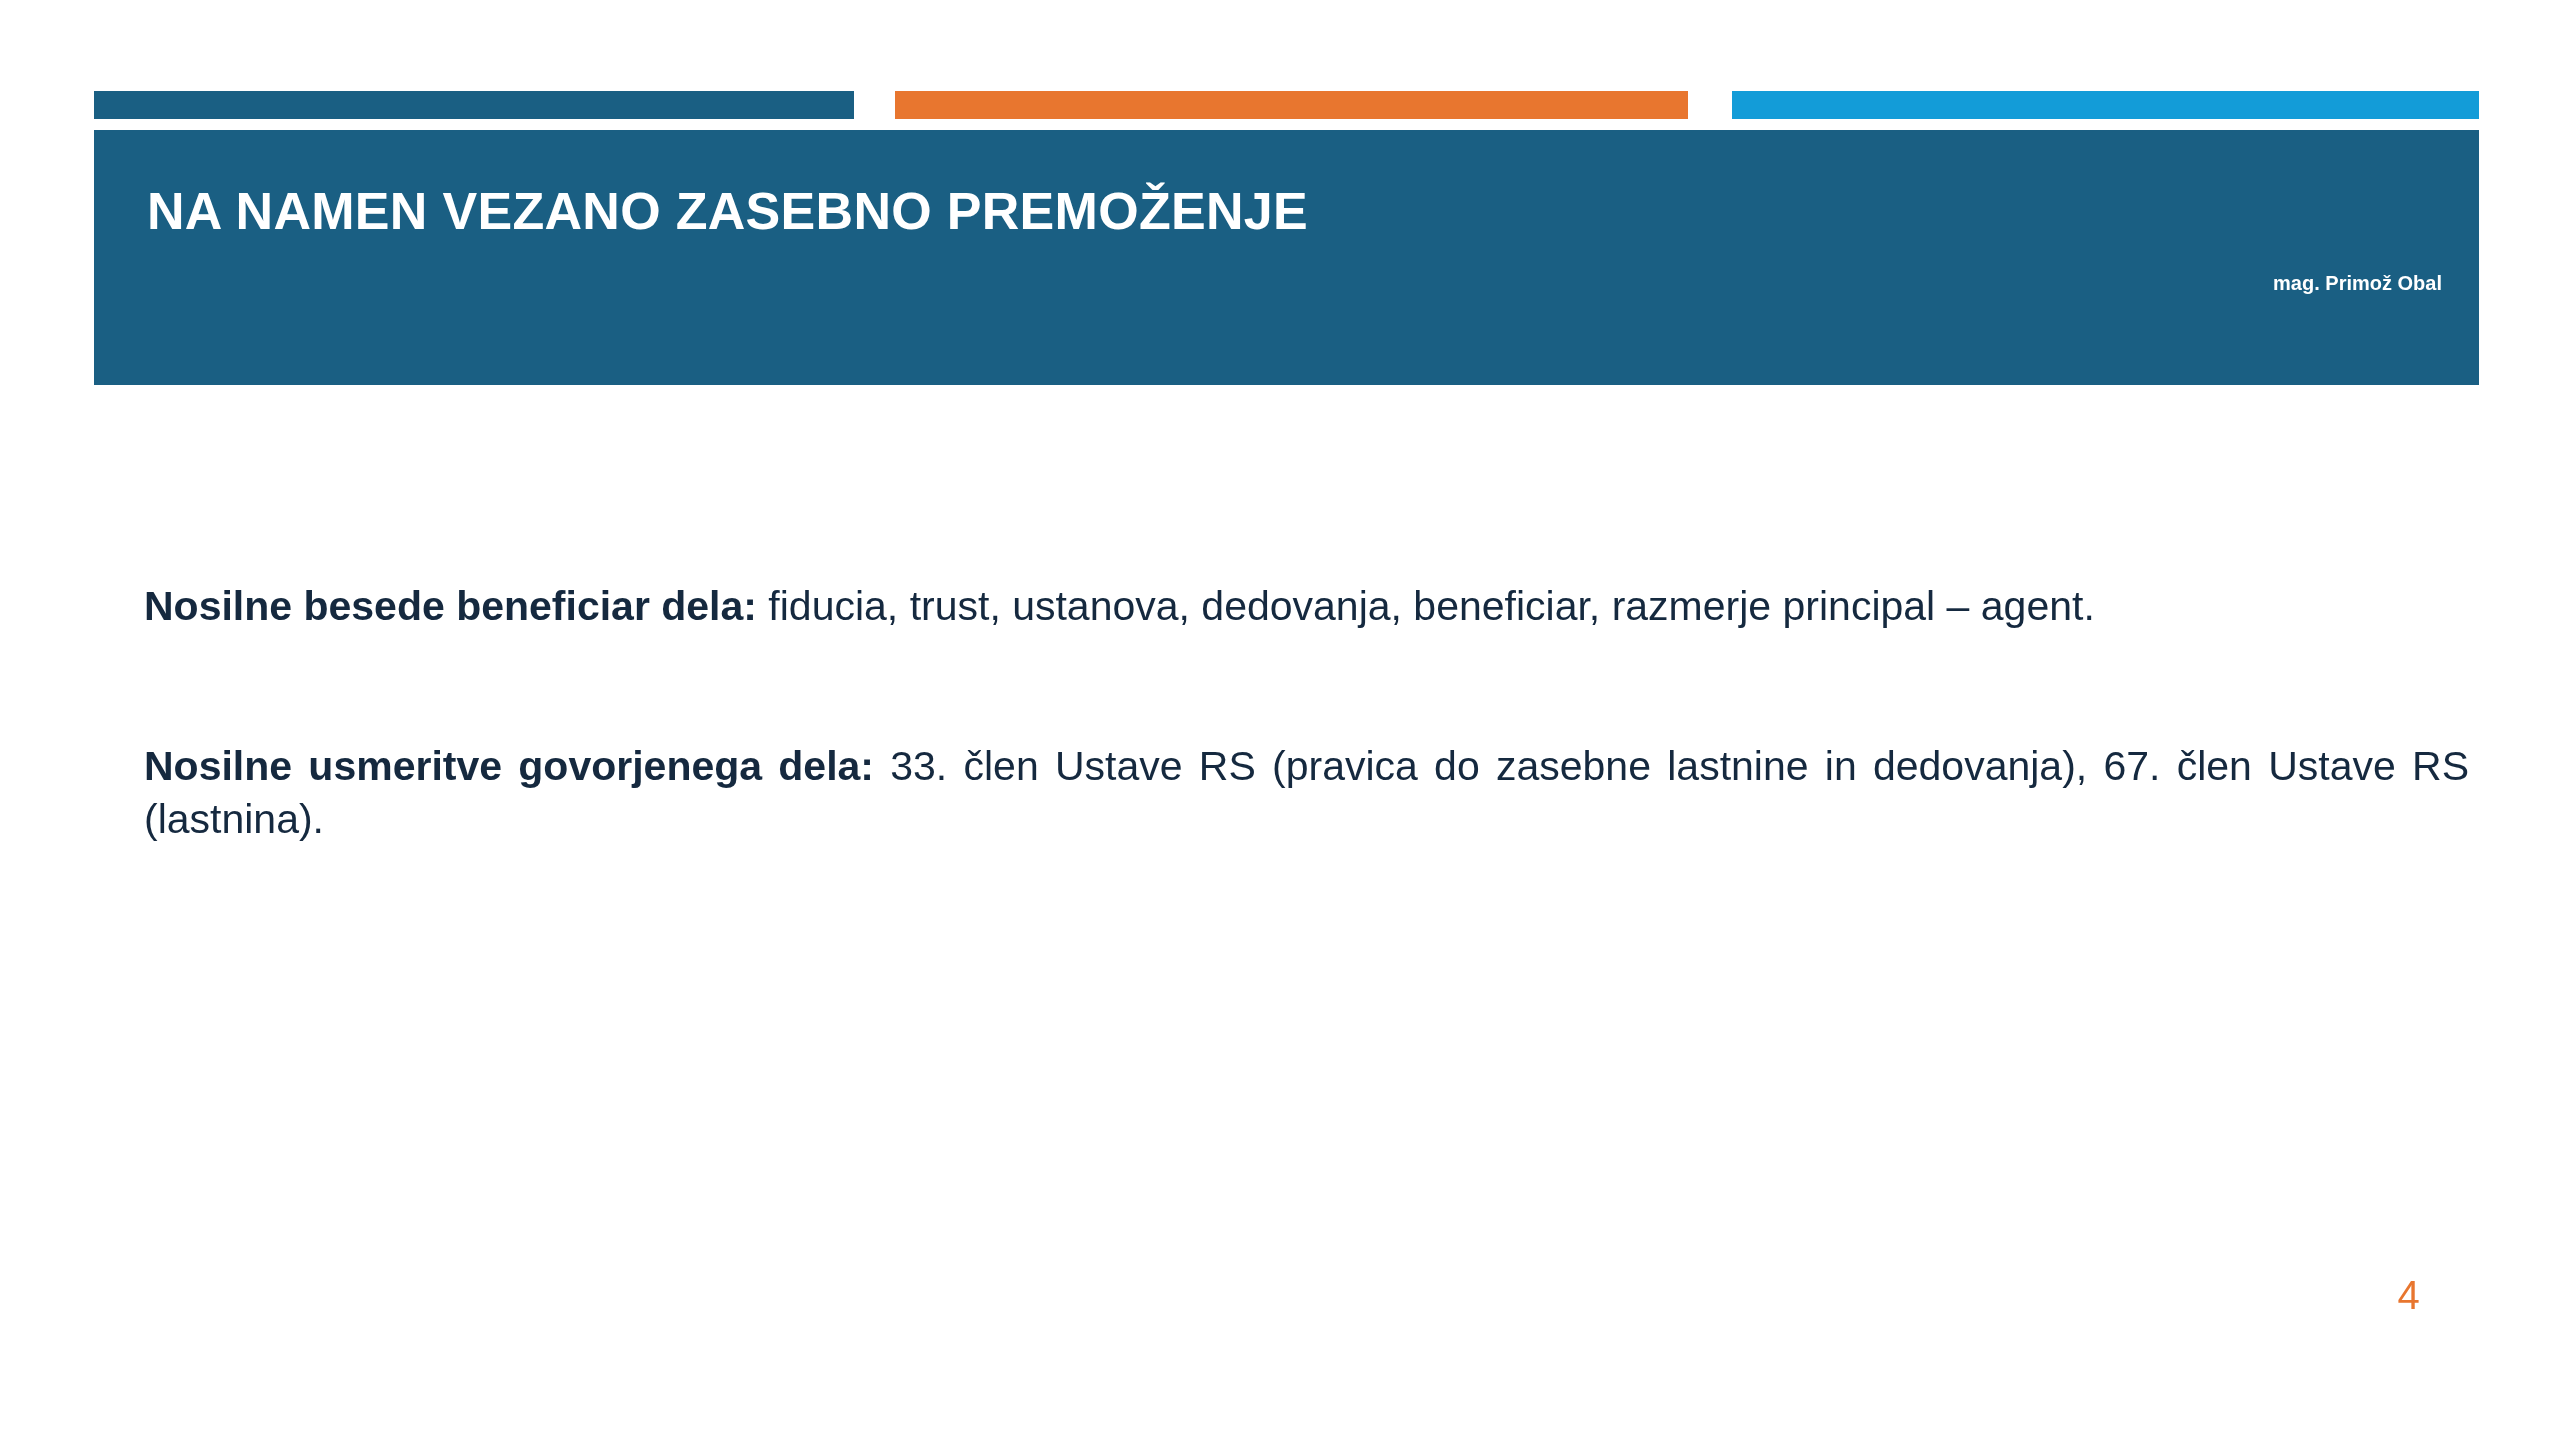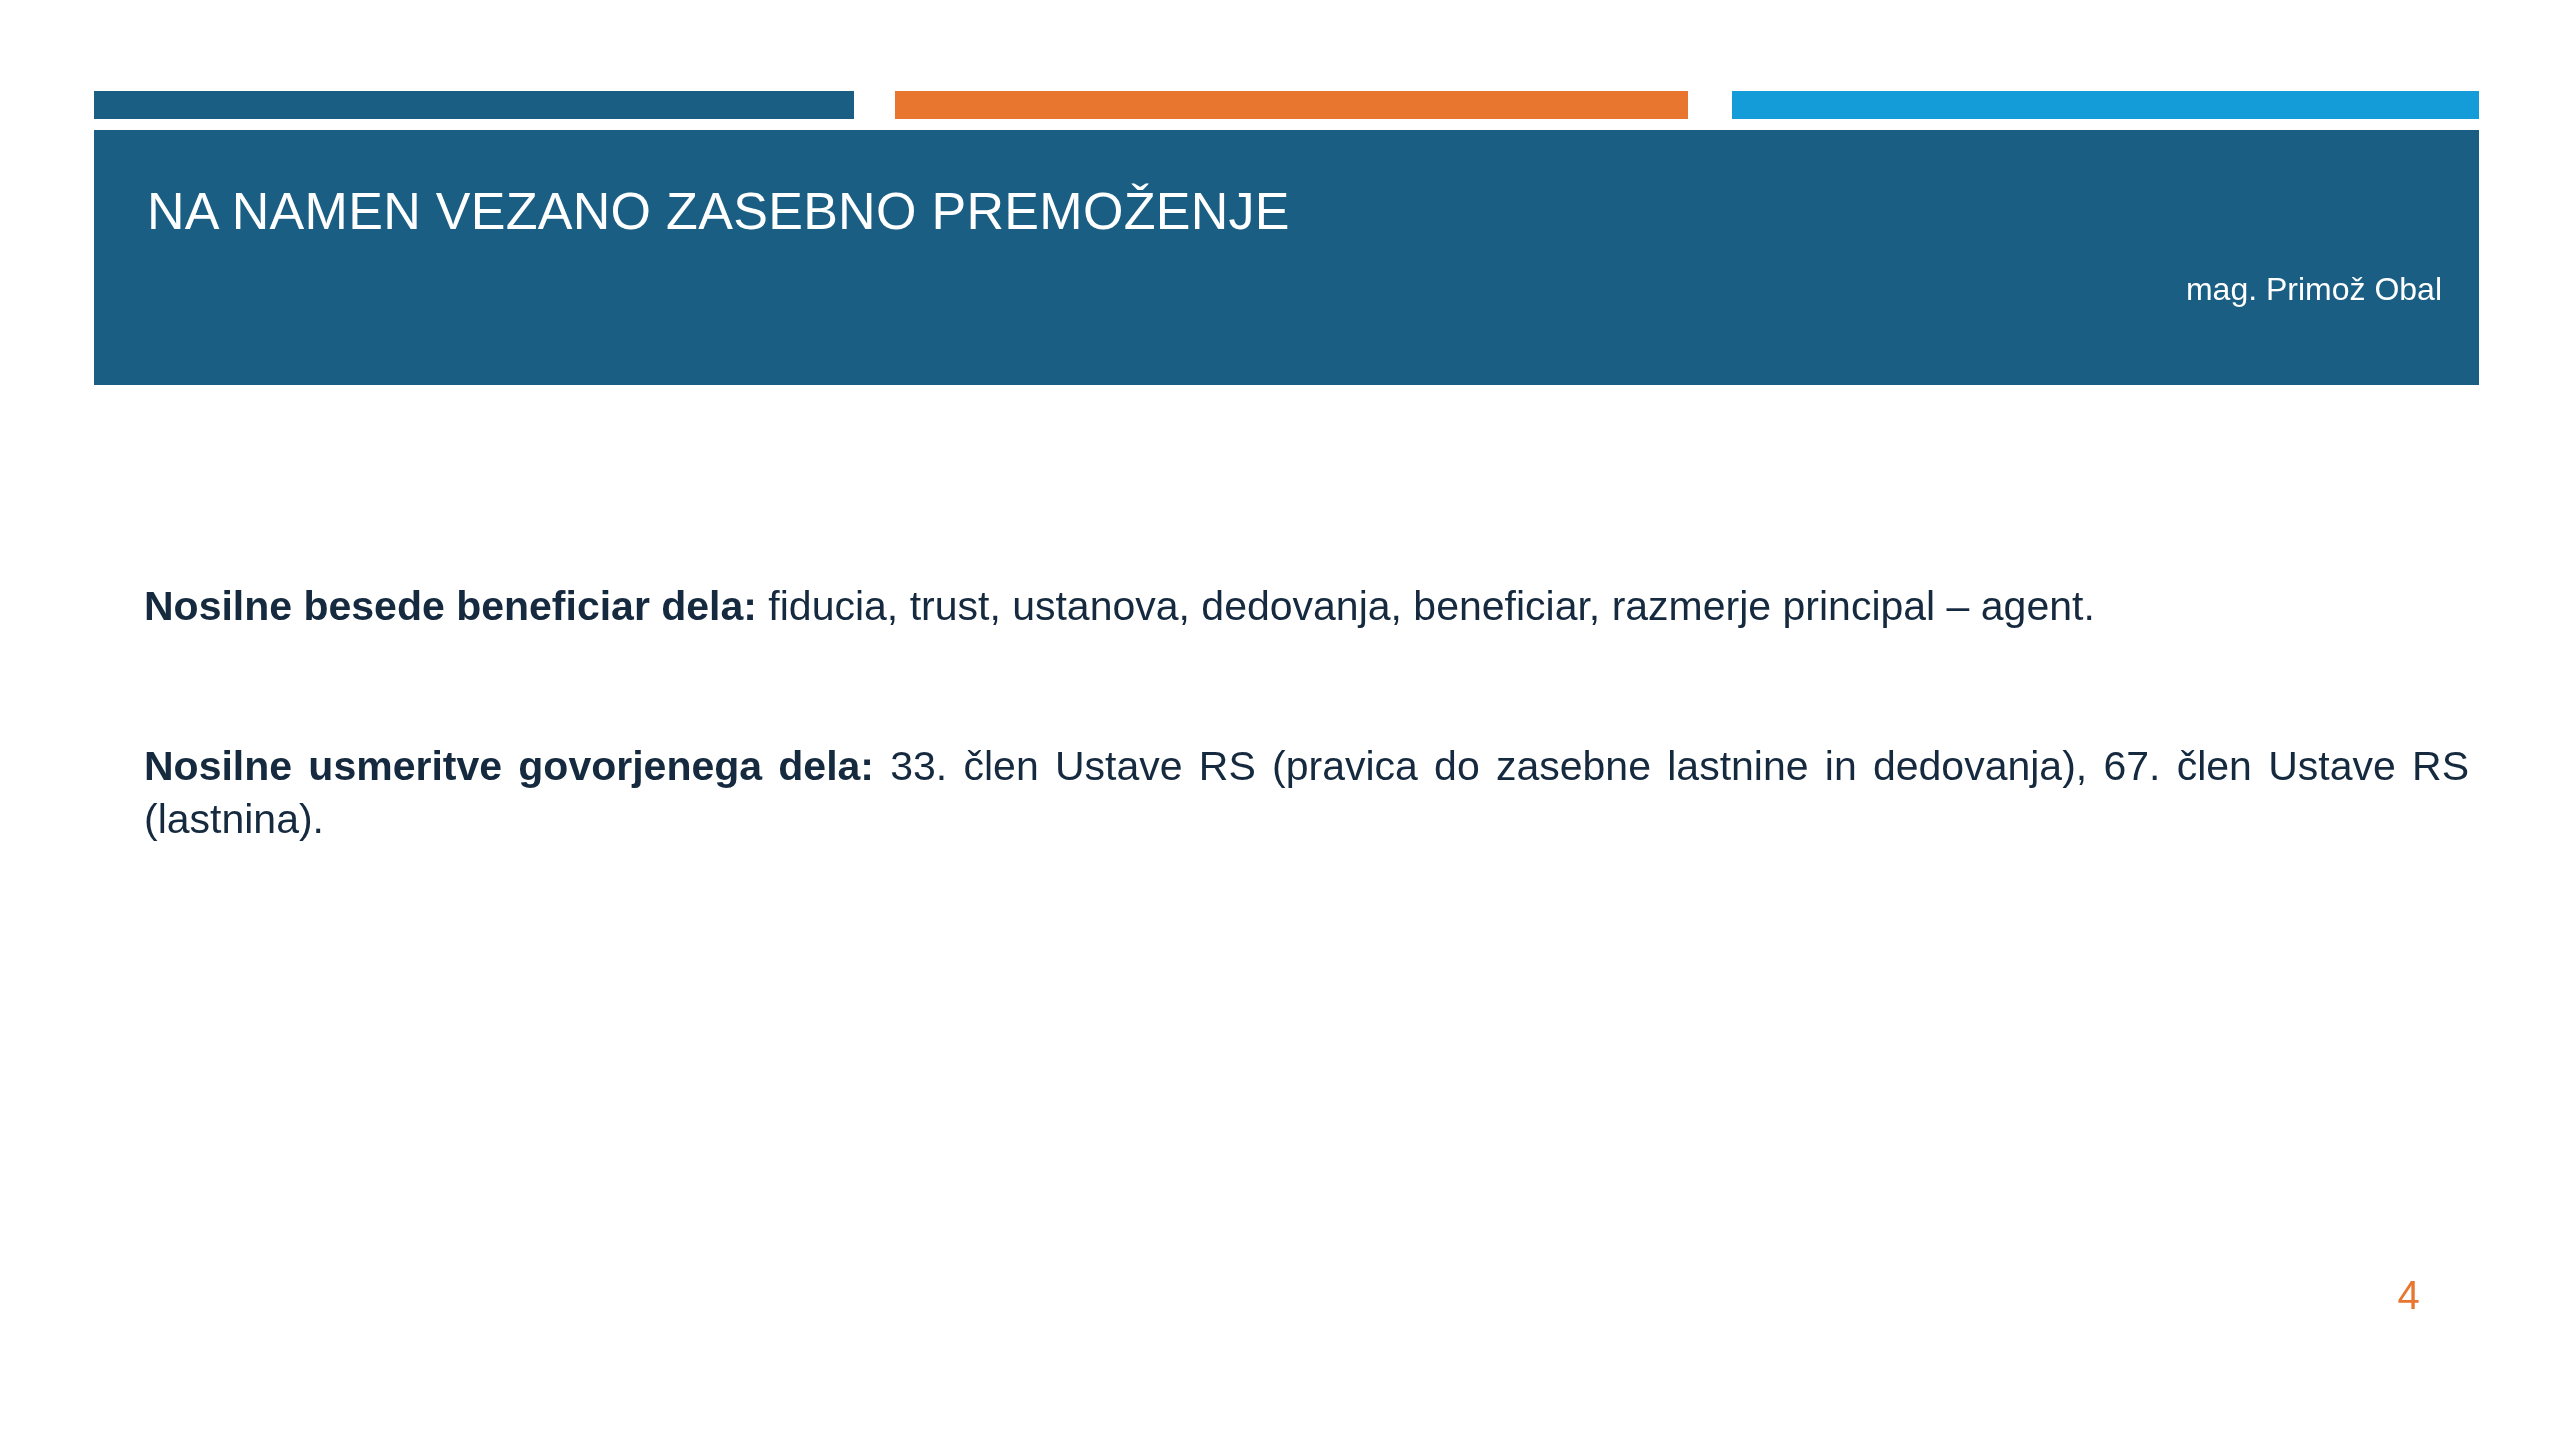--- a/index.html
+++ b/index.html
@@ -42,32 +42,32 @@
     height: 255px;
     background: #1a5f83;
   }
   .slide-title {
     position: absolute;
     left: 53px;
     top: 55px;
     right: 39px;
     color: #ffffff;
     font-size: 52px;
-    font-weight: 400;
+    font-weight: 700;
     letter-spacing: 0.3px;
     line-height: 1.0;
     white-space: nowrap;
   }
   .author {
     position: absolute;
     right: 37px;
     top: 143px;
     color: #ffffff;
-    font-size: 32px;
-    font-weight: 400;
+    font-size: 20px;
+    font-weight: 700;
     line-height: 1.0;
     letter-spacing: 0px;
     white-space: nowrap;
   }
 
   
   .body-area {
     position: absolute;
     left: 144px;
     top: 580px;

